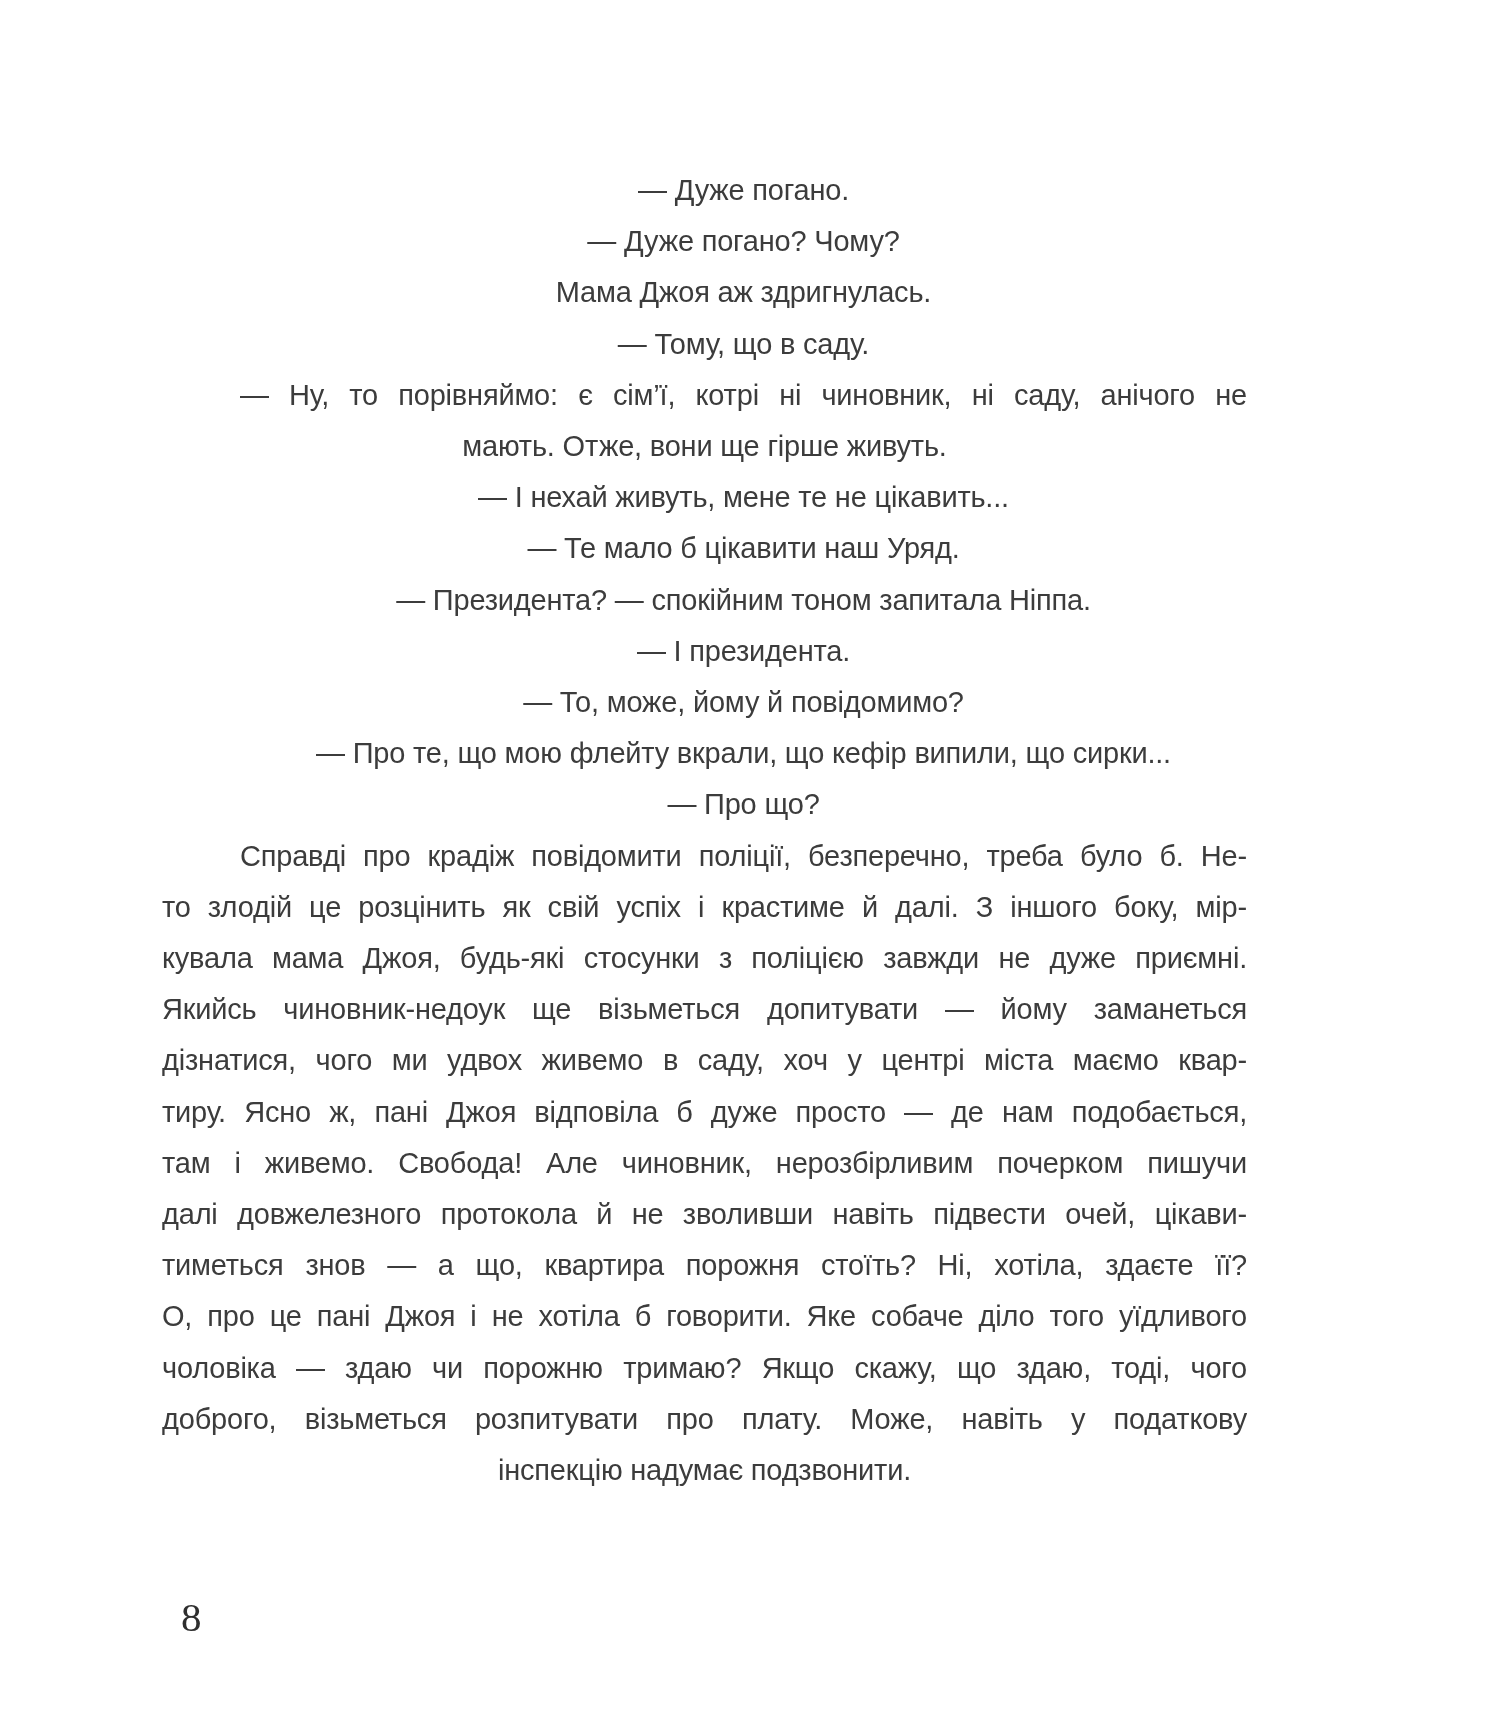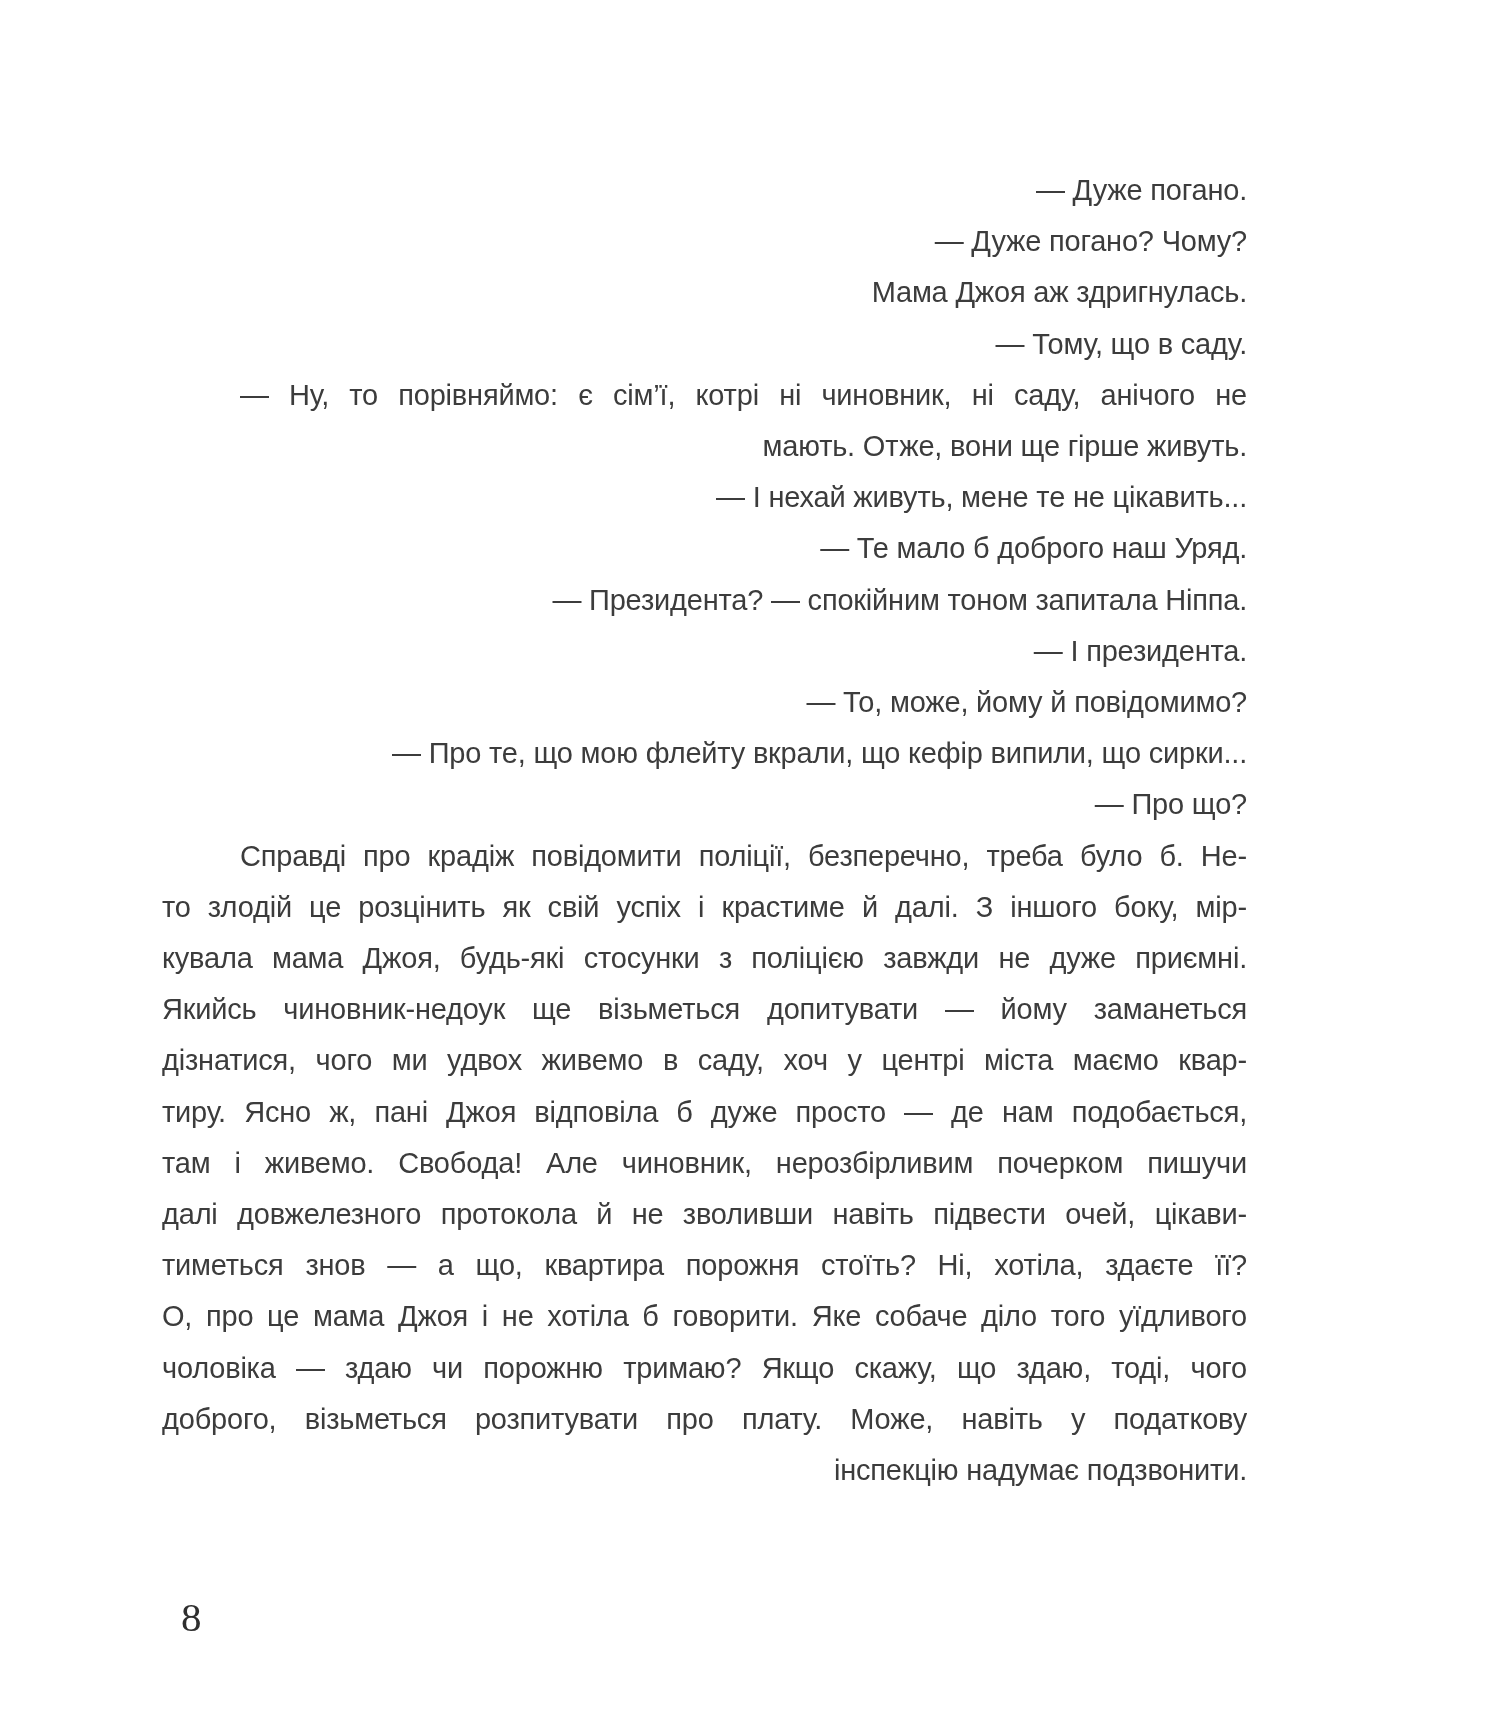--- a/index.html
+++ b/index.html
@@ -25,21 +25,21 @@
     line-height: 51.2px;
     letter-spacing: -0.2px;
     color: #3c3c3c;
   }
   .para {
     margin: 0;
     padding: 0;
   }
   .line {
     overflow: hidden;
-    text-align: right;
+    text-align: center;
   }
   .line.j {
     text-align: justify;
     text-align-last: justify;
   }
   .line.first {
     text-indent: 78px;
   }
   .page-number {
     position: absolute;
@@ -69,21 +69,21 @@
         <div class="line first">— Тому, що в саду.</div>
       </div>
       <div class="para">
         <div class="line j first">— Ну, то порівняймо: є сім’ї, котрі ні чиновник, ні саду, анічого не</div>
         <div class="line">мають. Отже, вони ще гірше живуть.</div>
       </div>
       <div class="para">
         <div class="line first">— І нехай живуть, мене те не цікавить...</div>
       </div>
       <div class="para">
-        <div class="line first">— Те мало б доброго наш Уряд.</div>
+        <div class="line first">— Те мало б цікавити наш Уряд.</div>
       </div>
       <div class="para">
         <div class="line first">— Президента? — спокійним тоном запитала Ніппа.</div>
       </div>
       <div class="para">
         <div class="line first">— І президента.</div>
       </div>
       <div class="para">
         <div class="line first">— То, може, йому й повідомимо?</div>
       </div>
@@ -96,20 +96,20 @@
       <div class="para">
         <div class="line j first">Справді про крадіж повідомити поліції, безперечно, треба було б. Не-</div>
         <div class="line j">то злодій це розцінить як свій успіх і крастиме й далі. З іншого боку, мір-</div>
         <div class="line j">кувала мама Джоя, будь-які стосунки з поліцією завжди не дуже приємні.</div>
         <div class="line j">Якийсь чиновник-недоук ще візьметься допитувати — йому заманеться</div>
         <div class="line j">дізнатися, чого ми удвох живемо в саду, хоч у центрі міста маємо квар-</div>
         <div class="line j">тиру. Ясно ж, пані Джоя відповіла б дуже просто — де нам подобається,</div>
         <div class="line j">там і живемо. Свобода! Але чиновник, нерозбірливим почерком пишучи</div>
         <div class="line j">далі довжелезного протокола й не зволивши навіть підвести очей, цікави-</div>
         <div class="line j">тиметься знов — а що, квартира порожня стоїть? Ні, хотіла, здаєте її?</div>
-        <div class="line j">О, про це мама Джоя і не хотіла б говорити. Яке собаче діло того уїдливого</div>
+        <div class="line j">О, про це пані Джоя і не хотіла б говорити. Яке собаче діло того уїдливого</div>
         <div class="line j">чоловіка — здаю чи порожню тримаю? Якщо скажу, що здаю, тоді, чого</div>
         <div class="line j">доброго, візьметься розпитувати про плату. Може, навіть у податкову</div>
         <div class="line">інспекцію надумає подзвонити.</div>
       </div>
     </div>
   <div class="page-number">8</div>
 </div>
 
 </body></html>

